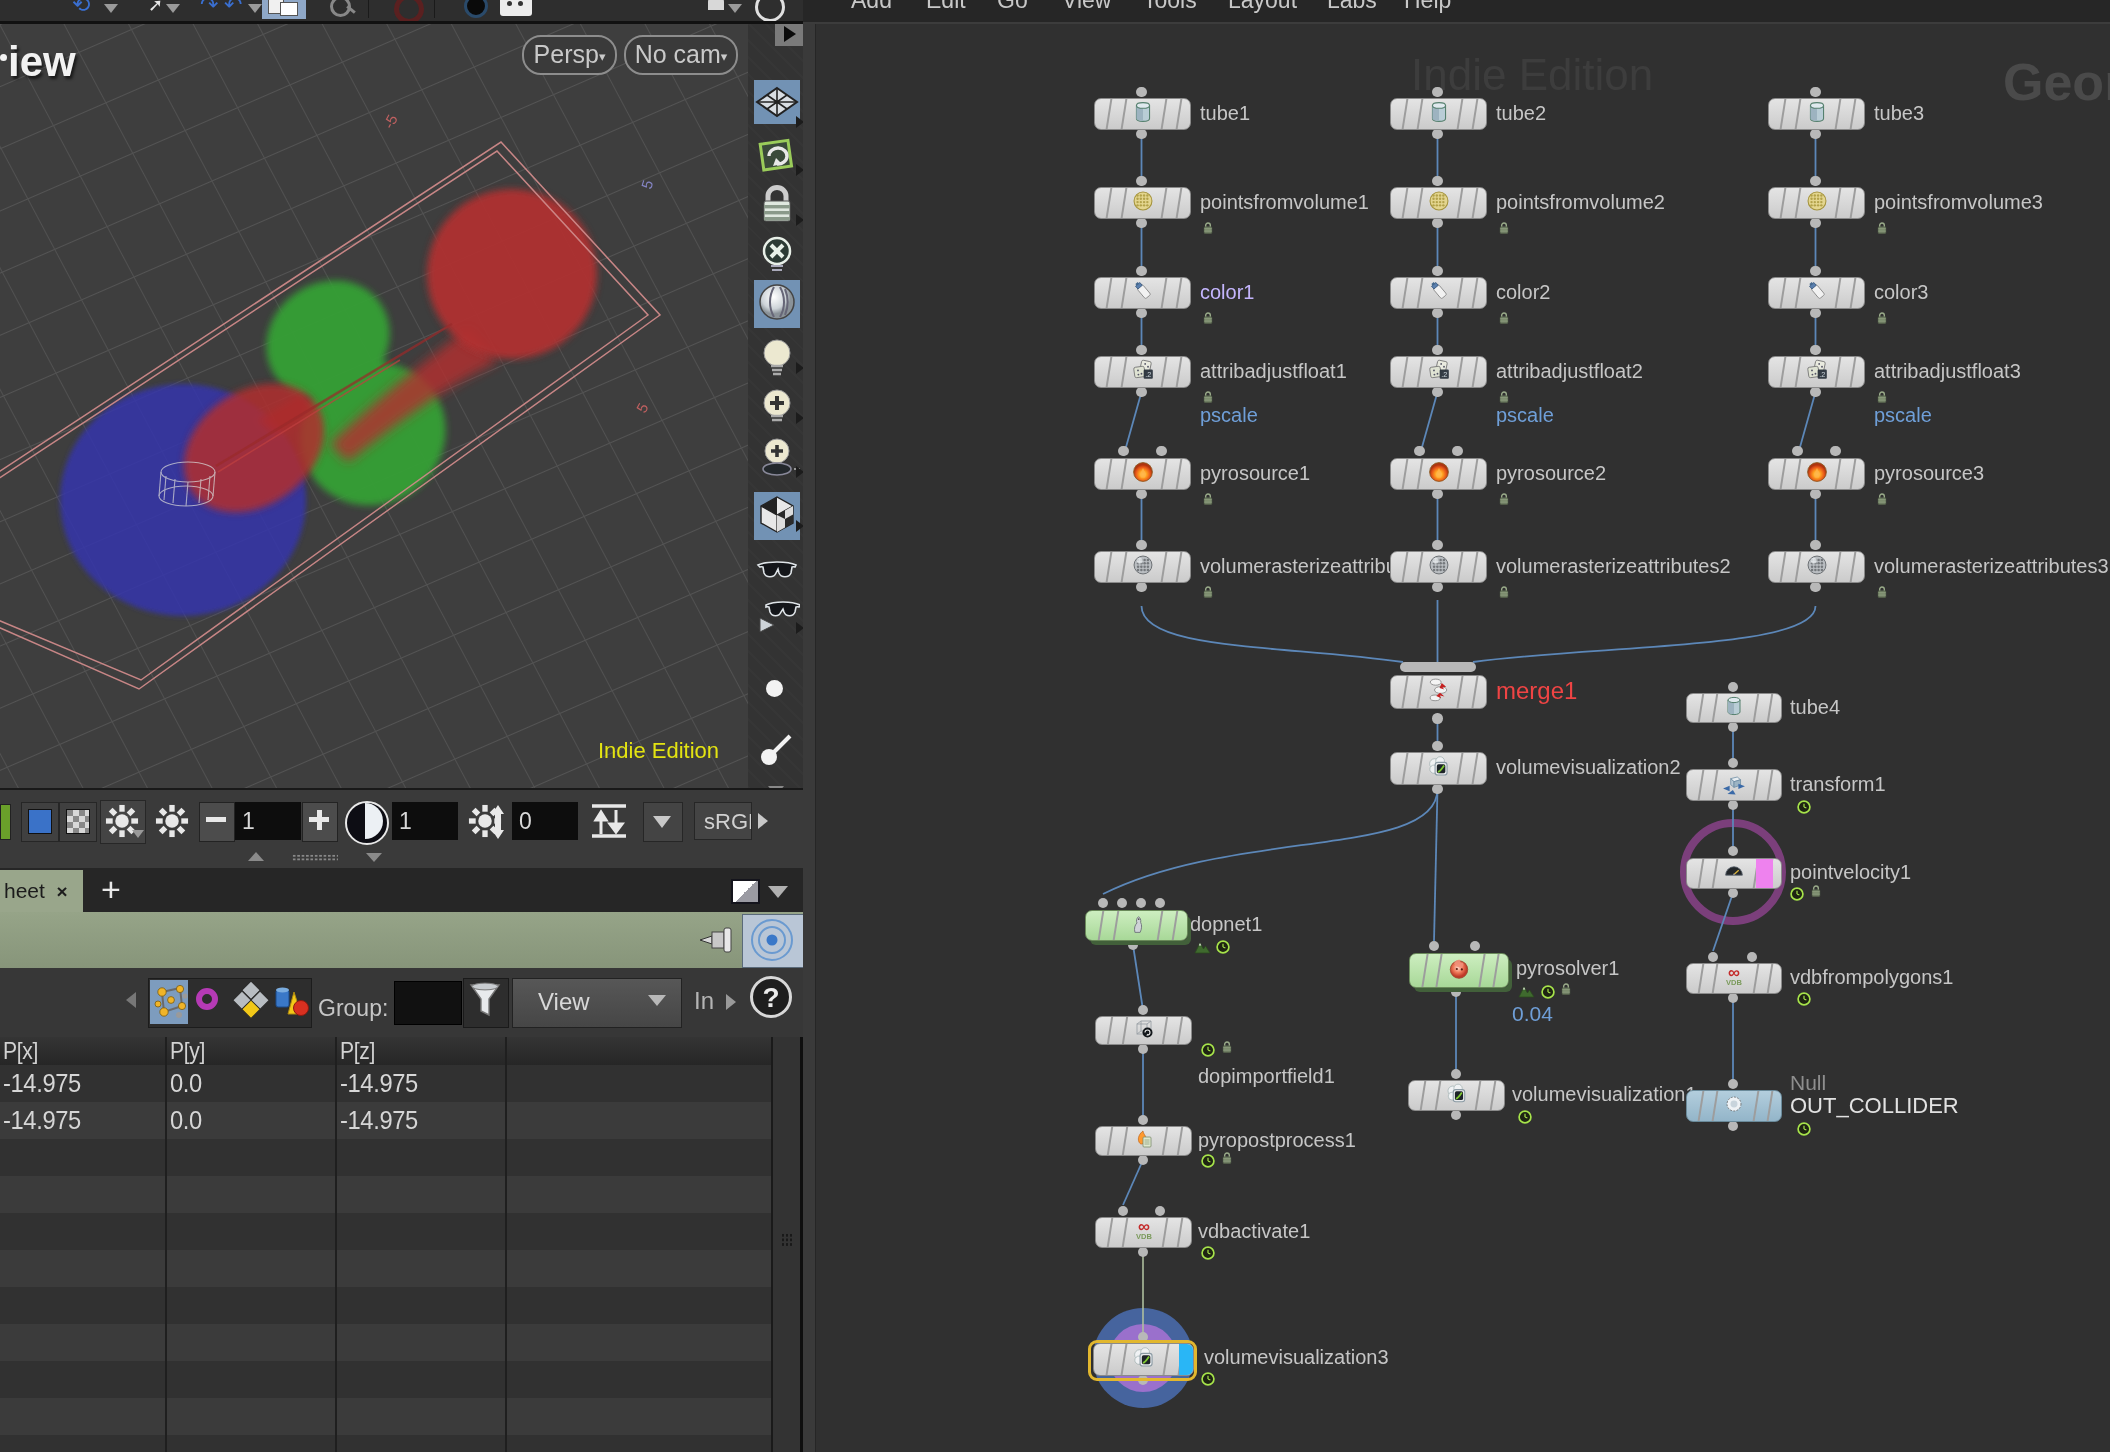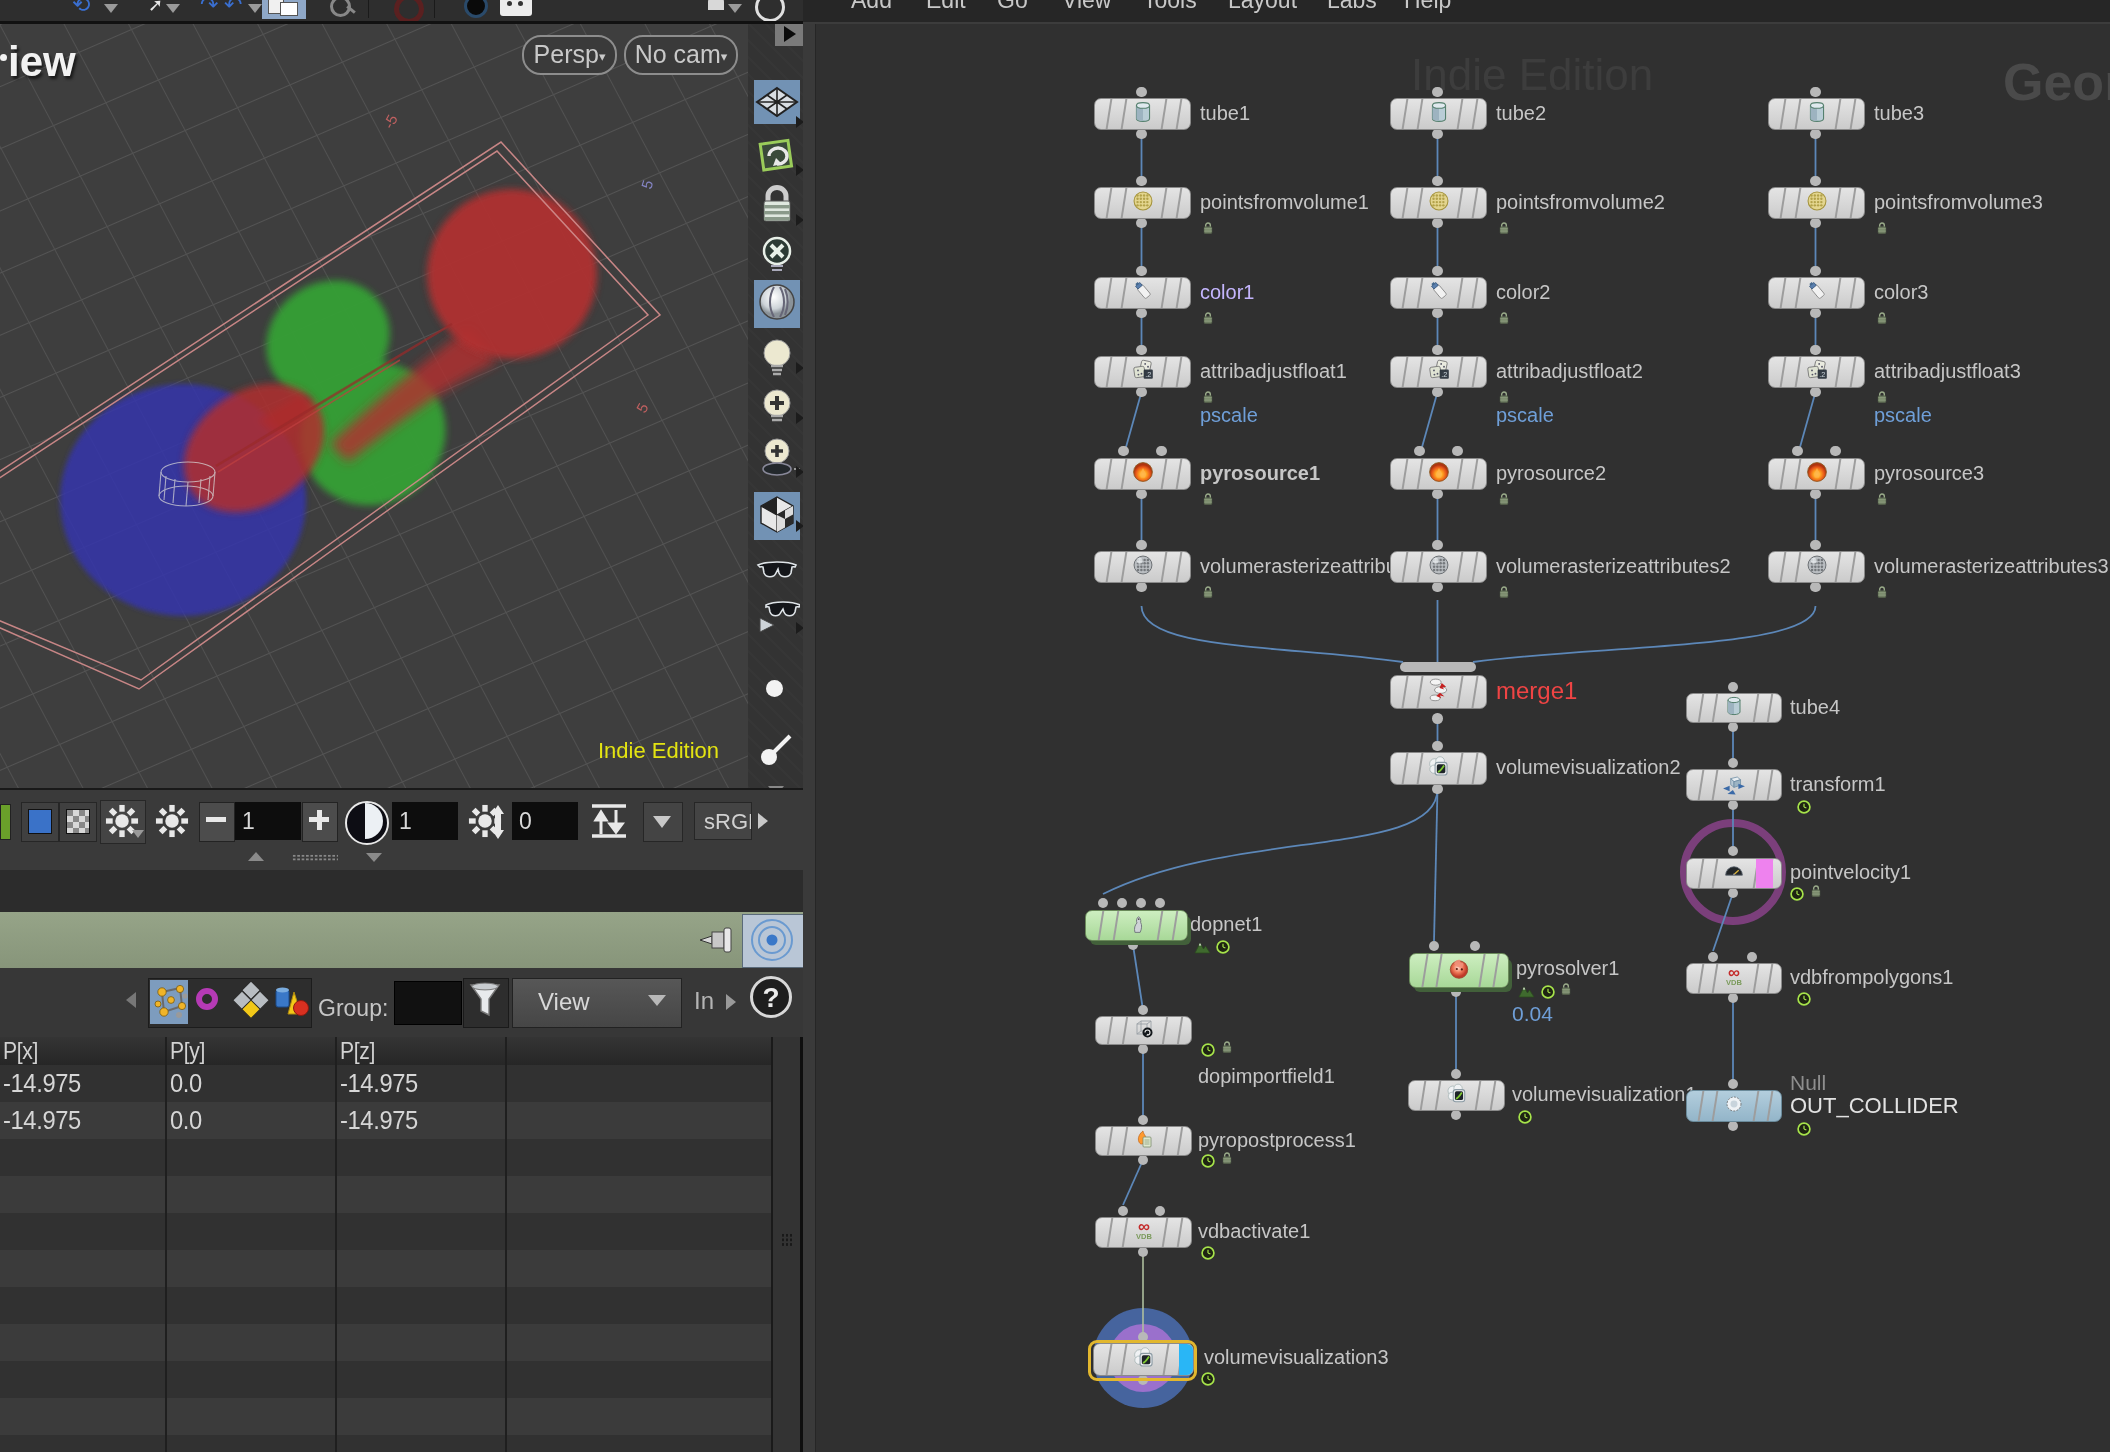--- a/index.html
+++ b/index.html
@@ -236,20 +236,26 @@
           <path d="M28 10 V28 M28 32 L22 24 H34 Z" stroke="#e8e8e8" stroke-width="3" fill="#e8e8e8"></path>
           <path d="M4 36 H38" stroke="#e8e8e8" stroke-width="3.6"></path>
         </svg></div>
 <div class="abs" style="left:643px;top:12px;width:38px;height:38px;background:#444;border:1px solid #262626"></div>
       <div class="abs" style="left:653px;top:26px;width:0;height:0;border-left:9px solid transparent;border-right:9px solid transparent;border-top:12px solid #c8c8c8"></div>
 <div class="abs" style="left:694px;top:12px;width:58px;height:38px;background:#444;border:1px solid #262626;color:#d0d0d0;font-size:22px;line-height:38px;padding-left:9px;box-sizing:border-box;overflow:hidden">sRGB</div>
 <div class="abs" style="left:758px;top:23px;width:0;height:0;border-top:8px solid transparent;border-bottom:8px solid transparent;border-left:10px solid #c8c8c8"></div>
 <div class="abs" style="left:248px;top:62px;width:0;height:0;border-left:8px solid transparent;border-right:8px solid transparent;border-bottom:9px solid #8a8a8a"></div>
 <div class="abs" style="left:292px;top:64px;width:46px;height:7px;background-image:radial-gradient(#888 1.2px,transparent 1.3px);background-size:4.4px 3.6px"></div>
 <div class="abs" style="left:366px;top:63px;width:0;height:0;border-left:8px solid transparent;border-right:8px solid transparent;border-top:9px solid #8a8a8a"></div>
+</div>
+<div class="abs" style="left:0;top:868px;width:805px;height:44px;background:#262626">
+<div class="abs" style="left:0;top:2px;width:83px;height:42px;background:#99a68b;color:#1c1c1c;font-size:21px;line-height:42px;padding-left:4px;box-sizing:border-box">heet&nbsp;&nbsp;<span style="font-size:19px;font-weight:bold">×</span></div>
+<div class="abs" style="left:94px;top:0;width:34px;height:44px;color:#e8e8e8;font-size:34px;line-height:42px;text-align:center">+</div>
+<div class="abs" style="left:731px;top:11px;width:25px;height:21px;background:linear-gradient(135deg,#fff 0 50%,#9a9aa2 50% 100%);border:2px solid #14141c"></div>
+<div class="abs" style="left:768px;top:18px;width:0;height:0;border-left:10px solid transparent;border-right:10px solid transparent;border-top:12px solid #b0b0b0"></div>
 </div>
 <div class="abs" style="left:0;top:912px;width:805px;height:56px;background:linear-gradient(#96a488,#87957a)">
 <div class="abs" style="left:698px;top:10px"><svg width="40" height="36" viewBox="0 0 40 36">
           <path d="M2 18 L14 14 L14 22 Z" fill="#d8d8d8" stroke="#333"></path>
           <rect x="14" y="10" width="12" height="16" fill="#c8c8c8" stroke="#444"></rect>
           <rect x="26" y="6" width="7" height="24" rx="2" fill="#e8e8e8" stroke="#444"></rect>
         </svg></div>
 <div class="abs" style="left:742px;top:2px;width:60px;height:52px;background:#b9c6d6;border:1px solid #5a6a7a">
 <svg width="58" height="50" viewBox="0 0 58 50">
           <circle cx="29" cy="25" r="20" fill="none" stroke="#6a9ad0" stroke-width="2"></circle>
@@ -464,21 +470,21 @@
 <div style="position:absolute;left:625.8px;top:940.8px;width:10.4px;height:10.4px;border-radius:50%;background:#b8b8b8"></div>
 <div style="position:absolute;left:666.8px;top:940.8px;width:10.4px;height:10.4px;border-radius:50%;background:#b8b8b8"></div>
 <div style="position:absolute;left:647.8px;top:986.8px;width:10.4px;height:10.4px;border-radius:50%;background:#b8b8b8"></div>
 <div style="position:absolute;left:647.8px;top:1068.8px;width:10.4px;height:10.4px;border-radius:50%;background:#b8b8b8"></div>
 <div style="position:absolute;left:647.8px;top:1109.8px;width:10.4px;height:10.4px;border-radius:50%;background:#b8b8b8"></div>
 <div style="position:absolute;left:397px;top:113.0px;transform:translateY(-50%);font-size:20px;color:#c6c6c6;font-weight:normal;white-space:nowrap">tube1</div>
 <div style="position:absolute;left:397px;top:202.0px;transform:translateY(-50%);font-size:20px;color:#c6c6c6;font-weight:normal;white-space:nowrap">pointsfromvolume1</div>
 <div style="position:absolute;left:397px;top:292.0px;transform:translateY(-50%);font-size:20px;color:#c4b5fd;font-weight:normal;white-space:nowrap">color1</div>
 <div style="position:absolute;left:397px;top:371.0px;transform:translateY(-50%);font-size:20px;color:#c6c6c6;font-weight:normal;white-space:nowrap">attribadjustfloat1</div>
 <div style="position:absolute;left:397px;top:415px;transform:translateY(-50%);font-size:20px;color:#6f9fd8;font-weight:normal;white-space:nowrap">pscale</div>
-<div style="position:absolute;left:397px;top:473.0px;transform:translateY(-50%);font-size:20px;color:#c6c6c6;font-weight:bold;white-space:nowrap">pyrosource1</div>
+<div style="position:absolute;left:397px;top:473.0px;transform:translateY(-50%);font-size:20px;color:#c6c6c6;font-weight:normal;white-space:nowrap">pyrosource1</div>
 <div style="position:absolute;left:397px;top:566.0px;transform:translateY(-50%);font-size:20px;color:#c6c6c6;font-weight:normal;white-space:nowrap">volumerasterizeattributes1</div>
 <div style="position:absolute;left:693px;top:113.0px;transform:translateY(-50%);font-size:20px;color:#c6c6c6;font-weight:normal;white-space:nowrap">tube2</div>
 <div style="position:absolute;left:693px;top:202.0px;transform:translateY(-50%);font-size:20px;color:#c6c6c6;font-weight:normal;white-space:nowrap">pointsfromvolume2</div>
 <div style="position:absolute;left:693px;top:292.0px;transform:translateY(-50%);font-size:20px;color:#c6c6c6;font-weight:normal;white-space:nowrap">color2</div>
 <div style="position:absolute;left:693px;top:371.0px;transform:translateY(-50%);font-size:20px;color:#c6c6c6;font-weight:normal;white-space:nowrap">attribadjustfloat2</div>
 <div style="position:absolute;left:693px;top:415px;transform:translateY(-50%);font-size:20px;color:#6f9fd8;font-weight:normal;white-space:nowrap">pscale</div>
 <div style="position:absolute;left:693px;top:473.0px;transform:translateY(-50%);font-size:20px;color:#c6c6c6;font-weight:normal;white-space:nowrap">pyrosource2</div>
 <div style="position:absolute;left:693px;top:566.0px;transform:translateY(-50%);font-size:20px;color:#c6c6c6;font-weight:normal;white-space:nowrap">volumerasterizeattributes2</div>
 <div style="position:absolute;left:1071px;top:113.0px;transform:translateY(-50%);font-size:20px;color:#c6c6c6;font-weight:normal;white-space:nowrap">tube3</div>
 <div style="position:absolute;left:1071px;top:202.0px;transform:translateY(-50%);font-size:20px;color:#c6c6c6;font-weight:normal;white-space:nowrap">pointsfromvolume3</div>

